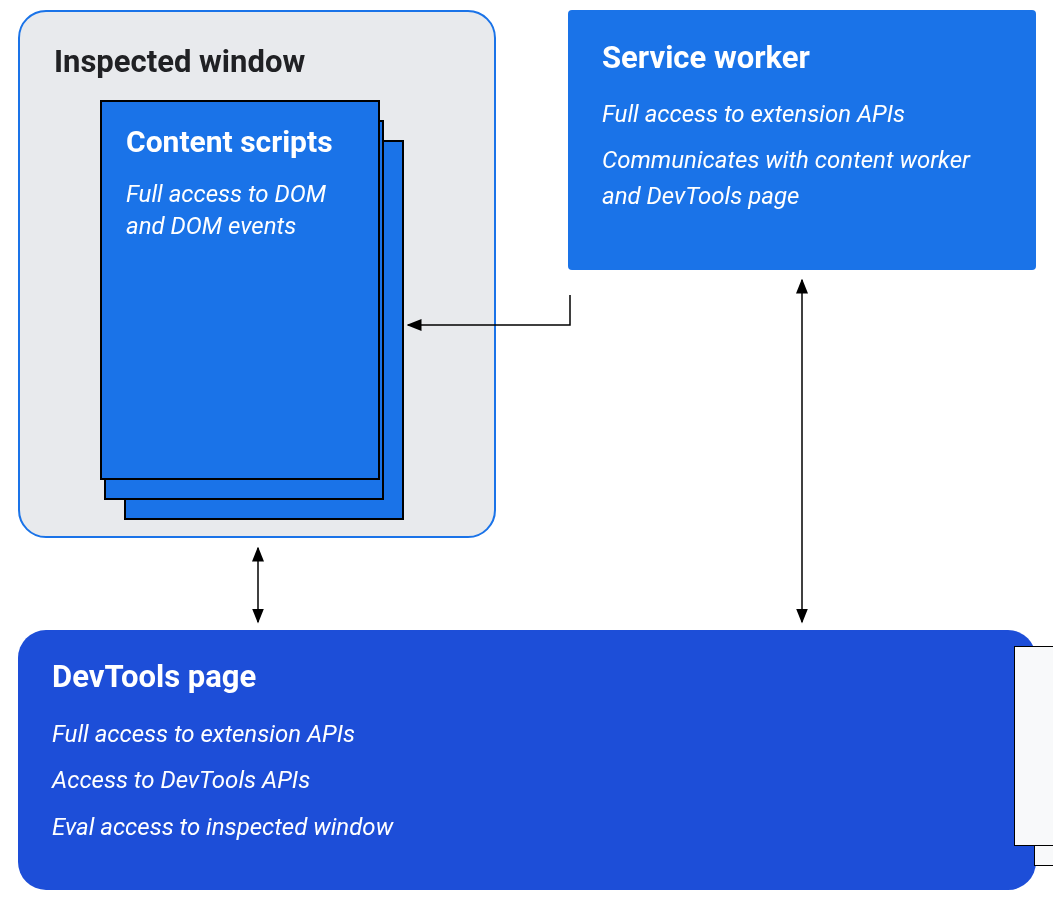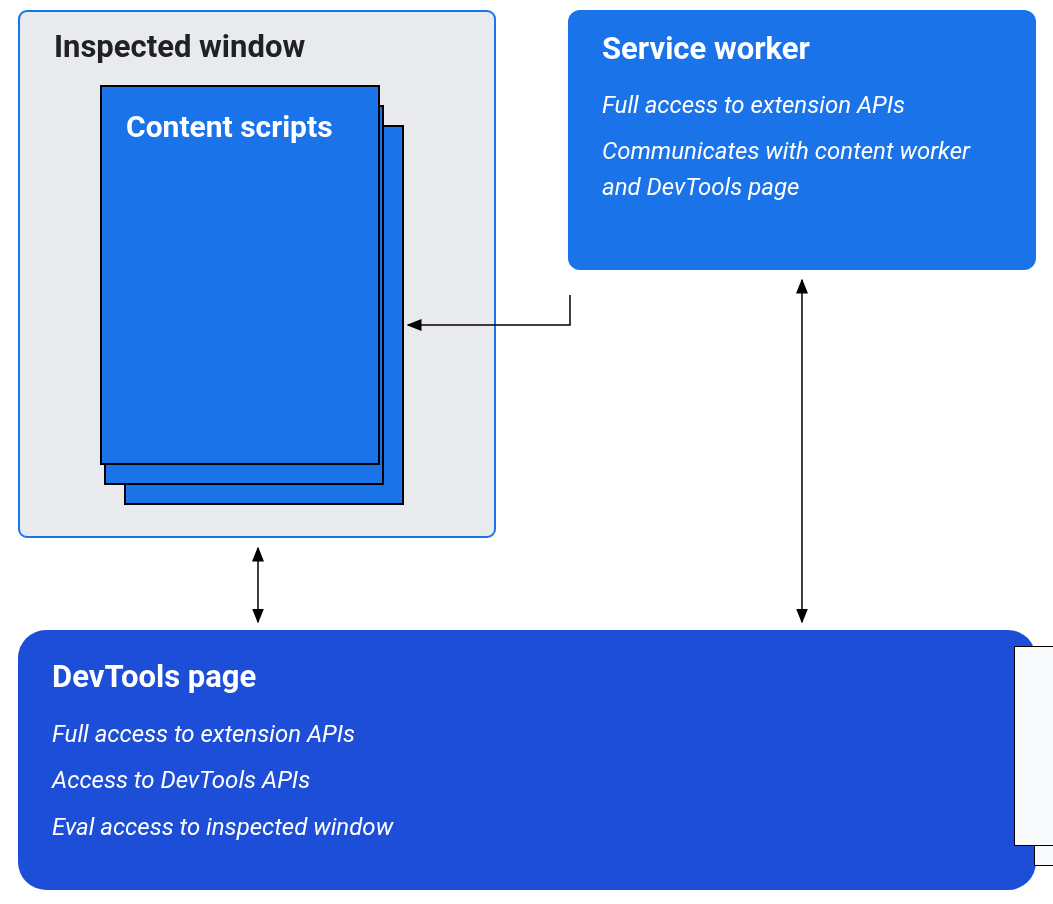--- a/index.html
+++ b/index.html
@@ -22,22 +22,22 @@
     
     
     .inspected-window {
       position: absolute;
       left: 18px;
       top: 10px;
       width: 478px;
       height: 528px;
       background: #e8eaed;
       border: 2px solid #1a73e8;
-      border-radius: 9px;
-      padding: 16px 34px;
+      border-radius: 28px;
+      padding: 31px 34px;
     }
     .inspected-title {
       font-size: 31px;
       font-weight: 700;
       color: #202124;
       margin-bottom: 20px;
     }
     
     
     .content-stack {
@@ -80,22 +80,22 @@
     }
     
     
     .service-worker {
       position: absolute;
       left: 568px;
       top: 10px;
       width: 468px;
       height: 260px;
       background: #1a73e8;
-      border-radius: 12px;
-      padding: 20px 34px;
+      border-radius: 4px;
+      padding: 29px 34px;
       color: #fff;
     }
     .service-title {
       font-size: 31px;
       font-weight: 700;
       margin-bottom: 20px;
     }
     .service-bullets {
       font-size: 24px;
       font-style: italic;
@@ -176,20 +176,21 @@
 
 <div class="container">
 
   <div class="inspected-window">
     <div class="inspected-title">Inspected window</div>
     <div class="content-stack">
       <div class="content-card back"></div>
       <div class="content-card mid"></div>
       <div class="content-card front">
         <div class="content-title">Content scripts</div>
+        <div class="content-desc">Full access to DOM and DOM events</div>
       </div>
     </div>
   </div>
 
   <div class="service-worker">
     <div class="service-title">Service worker</div>
     <div class="service-bullets">
       <div>Full access to extension APIs</div>
       <div>Communicates with content worker and DevTools page</div>
     </div>

